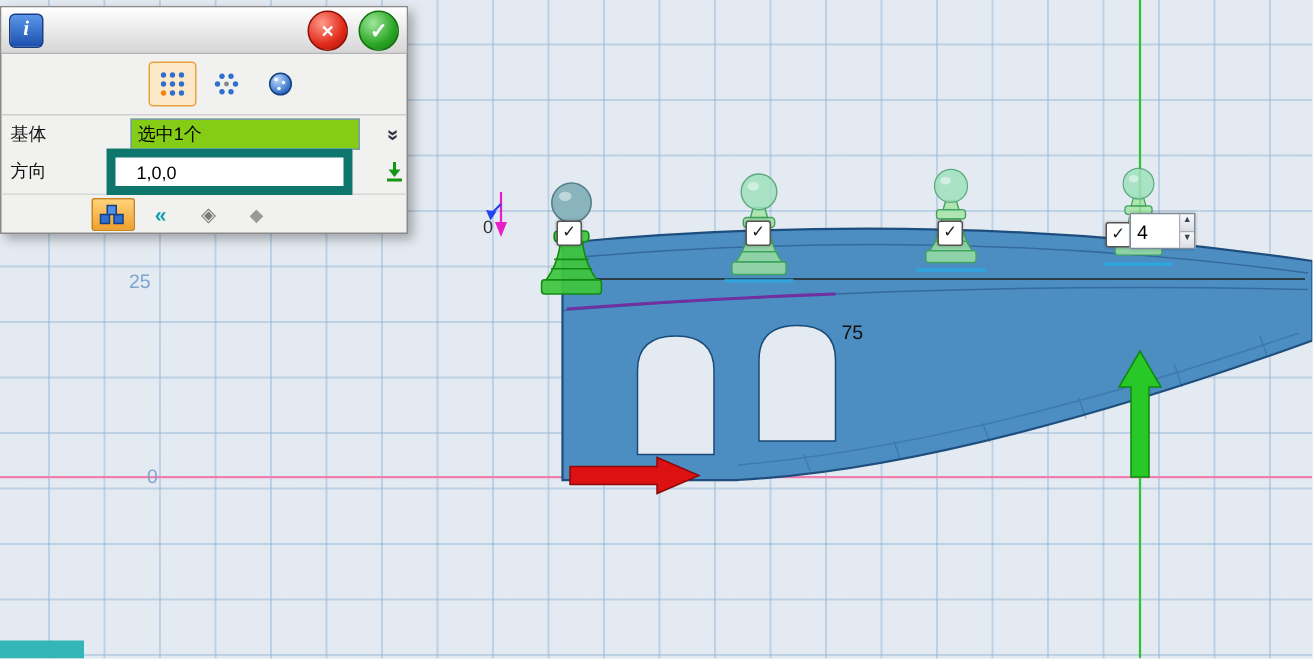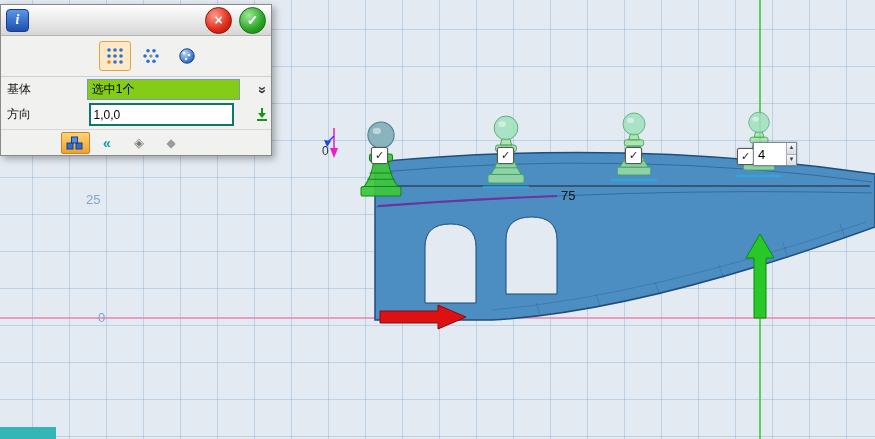--- a/index.html
+++ b/index.html
@@ -10,21 +10,21 @@
   .viewport{position:absolute;inset:0;
     background-color:#e4eaf1;
     background-image:
       linear-gradient(to right, rgba(140,180,215,.45) 1px, transparent 1px),
       linear-gradient(to bottom, rgba(140,180,215,.45) 1px, transparent 1px);
     background-size:37px 37px;background-position:-5px -8px;}
   .viewport svg{position:absolute;inset:0;display:block;}
 
   .cv-label{position:absolute;font-size:13px;color:#7fa6cf;user-select:none;}
   .cv-origin{position:absolute;font-size:12px;color:#333;}
-  .cv-dim{position:absolute;font-size:13px;color:#111;}
+  .cv-dim{position:absolute;font-size:13px;color:#111;margin-top:26px;}
 
   .chk{position:absolute;width:15px;height:15px;background:#fff;border:1px solid #555;
        border-radius:2px;display:flex;align-items:center;justify-content:center;
        font-size:11px;line-height:11px;color:#222;box-shadow:0 0 2px rgba(0,0,0,.25);}
   .spinner{position:absolute;left:753px;top:142px;width:42px;height:22px;background:#fff;
        border:1px solid #7a8a9a;display:flex;box-shadow:0 0 2px rgba(0,0,0,.3);}
   .spinner input{width:26px;border:none;outline:none;font-size:13px;padding-left:4px;
        font-family:"Liberation Sans",sans-serif;}
   .spin-btns{width:13px;display:flex;flex-direction:column;border-left:1px solid #aab;}
   .spin-btns div{flex:1;font-size:6px;line-height:9px;text-align:center;color:#345;
@@ -55,21 +55,21 @@
   .dlg-types{height:40px;display:flex;align-items:center;justify-content:center;
     padding-left:30px;gap:4px;border-bottom:1px solid #cfcfcf;}
   .type-btn{width:30px;height:28px;border-radius:3px;border:1px solid transparent;
     display:flex;align-items:center;justify-content:center;cursor:pointer;}
   .type-btn.selected{background:#fde9c8;border-color:#e8a33c;}
 
   .dlg-row{height:25px;display:flex;align-items:center;padding-left:6px;gap:8px;}
   .lbl{width:76px;color:#111;}
   .combo{width:156px;height:19px;background:#84cc16;border:1px solid #7a9ab0;
     display:flex;align-items:center;padding-left:4px;cursor:pointer;}
-  .txt{width:136px;height:17px;border:2px solid #0f766e;font-size:12px;padding-left:3px;
+  .txt{width:136px;height:17px;border:6px solid #0f766e;font-size:12px;padding-left:14px;
     font-family:"Liberation Sans",sans-serif;}
   .expand{width:18px;height:19px;display:flex;align-items:center;justify-content:center;
     color:#334;cursor:pointer;margin-left:6px;}
   .expand span{display:inline-block;transform:rotate(90deg);font-size:14px;font-weight:bold;}
   .pick{width:18px;height:18px;display:flex;align-items:center;justify-content:center;
     cursor:pointer;margin-left:12px;}
 
   .dlg-footer{height:25px;display:flex;align-items:center;justify-content:center;
     gap:3px;padding-right:26px;border-top:1px solid #d8d8d8;margin-top:2px;}
   .f-btn{width:27px;height:20px;border-radius:2px;border:1px solid transparent;
@@ -124,21 +124,21 @@
       <polygon points="754,318 754,258 746,258 760,234 774,258 766,258 766,318" stroke="#0a8a0a" fill="#28c828"></polygon>
 
       <g>
         <line x1="334" y1="128" x2="334" y2="150" stroke="#e81ec8" stroke-width="1.5"></line>
         <polygon points="330,148 338,148 334,158" fill="#e81ec8"></polygon>
         <line x1="334" y1="136" x2="327" y2="143" stroke="#2244ee" stroke-width="1.5"></line>
         <polygon points="324,140 331,141 327,147" fill="#2244ee"></polygon>
       </g>
     </svg>
 
-    <div class="cv-label" style="left:86px;top:192px;text-align:right;">25</div>
+    <div class="cv-label" style="left:86px;top:180px;text-align:right;">25</div>
     <div class="cv-label" style="left:98px;top:310px;">0</div>
     <div class="cv-origin" style="left:322px;top:144px;">0</div>
     <div class="cv-dim" style="left:561px;top:188px;">75</div>
 
     <div class="chk" style="left:371px;top:147px;">
       <span>✓</span>
       </div>
     <div class="chk" style="left:497px;top:147px;">
       <span>✓</span>
       </div>

